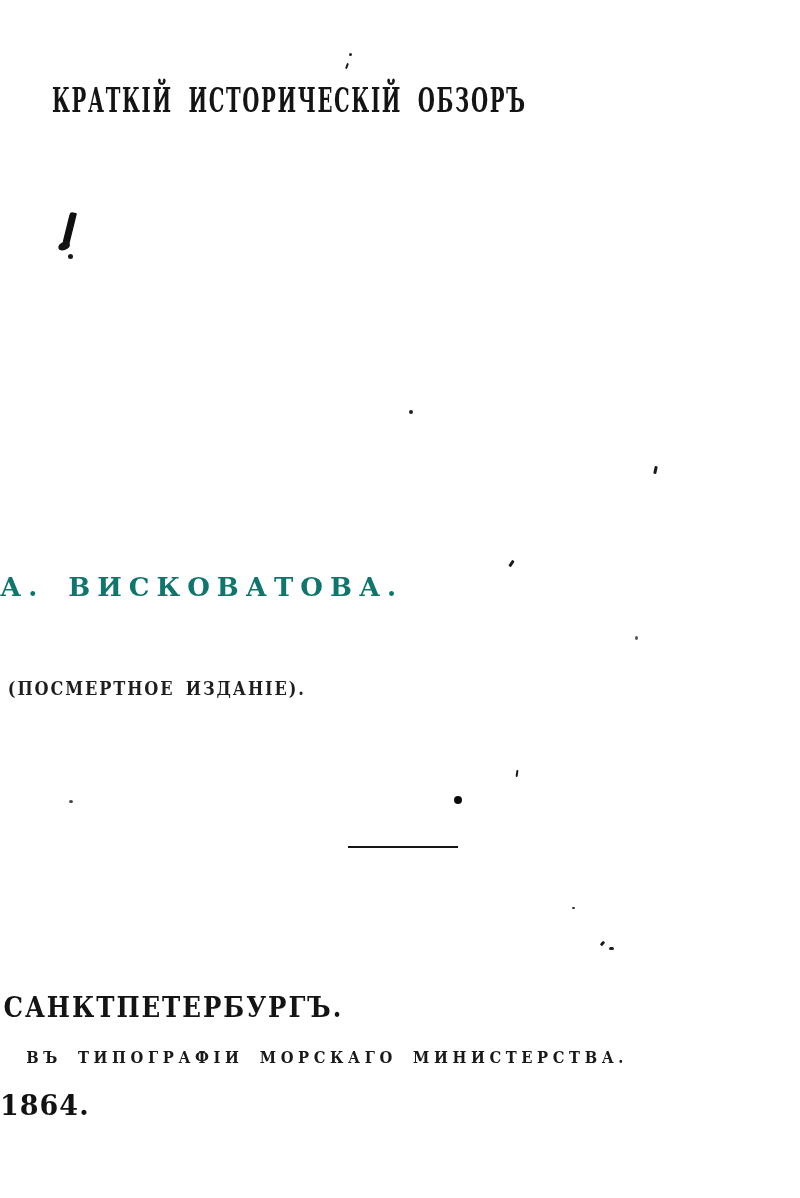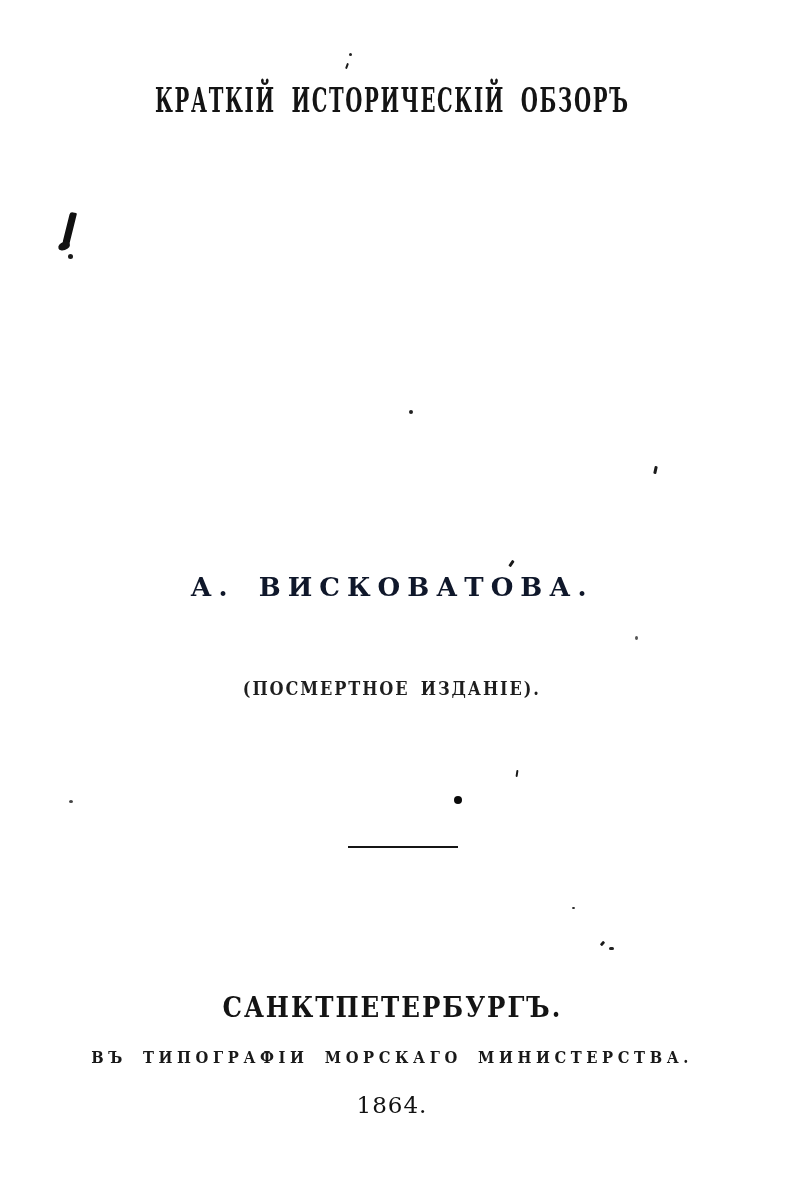--- a/index.html
+++ b/index.html
@@ -10,21 +10,21 @@
     background: #ffffff;
     overflow: hidden;
     font-family: "DejaVu Serif", "Liberation Serif", serif;
     color: #1a1a1a;
   }
   .line {
     position: absolute;
     left: 0;
     right: 16px;
     display: flex;
-    justify-content: center;
+    justify-content: flex-start;
     align-items: center;
     white-space: nowrap;
   }
   .stretch { display: inline-block; transform-origin: center center; }
 
   
   .header-line { top: 79px; height: 40px; }
   .header-line .stretch {
     font-size: 24px; font-weight: 700; letter-spacing: 2px; word-spacing: 9px;
     transform: scale(0.82, 1.42); color: #141414;
@@ -48,21 +48,21 @@
   .scope-line { top: 470px; height: 30px; }
   .scope-line .stretch {
     font-size: 19px; font-weight: 700; letter-spacing: 2px; word-spacing: 7px;
     transform: scale(0.86, 1.25); color: #1c1c1c;
   }
 
   
   .author-line { top: 569px; height: 36px; }
   .author-line .stretch {
     font-size: 26px; font-weight: 700; letter-spacing: 7px; word-spacing: 8px;
-    color: #0f172a;
+    color: #0f766e;
   }
 
   
   .edition-line { top: 673px; height: 30px; }
   .edition-line .stretch {
     font-size: 17px; font-weight: 600; letter-spacing: 2px; word-spacing: 4px;
     transform: scale(0.95, 1.1); color: #1e1e1e;
   }
 
   
@@ -77,21 +77,21 @@
     font-size: 25px; font-weight: 600; letter-spacing: 2px;
     transform: scale(0.98, 1.08); color: #141414;
   }
   .imprint-line { top: 1044px; height: 26px; }
   .imprint-line .stretch {
     font-size: 16px; font-weight: 700; letter-spacing: 5px; word-spacing: 7px;
     transform: scale(0.92, 1.08); color: #191919;
   }
   .year-line { top: 1086px; height: 38px; }
   .year-line .stretch {
-    font-size: 23px; font-weight: 400; letter-spacing: 1px; color: #121212;
+    font-size: 27px; font-weight: 700; letter-spacing: 1px; color: #121212;
   }
 
   
   .speck { position: absolute; background: #222; border-radius: 50%; }
   .ink-dot {
     position: absolute; top: 796px; left: 454px; width: 8px; height: 8px;
     background: #0a0a0a; border-radius: 50%;
   }
   .tick { position: absolute; background: #1a1a1a; border-radius: 1px; }
   .smudge { position: absolute; top: 212px; left: 56px; width: 30px; height: 50px; }

